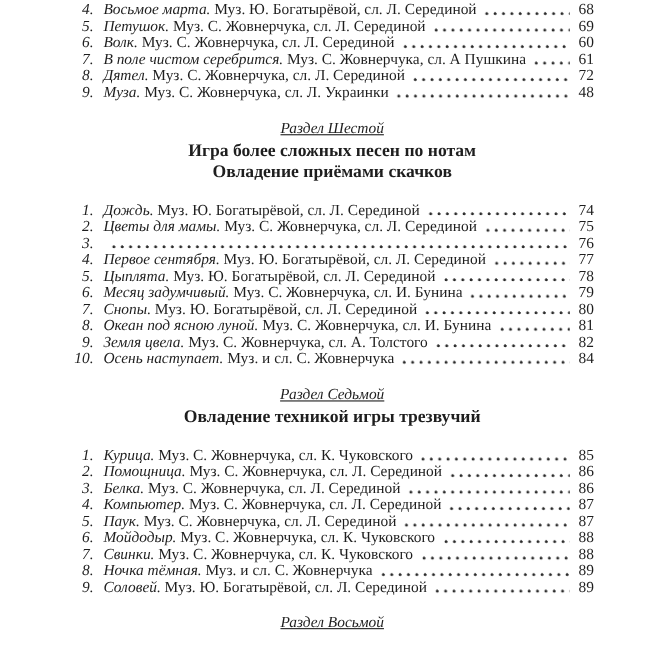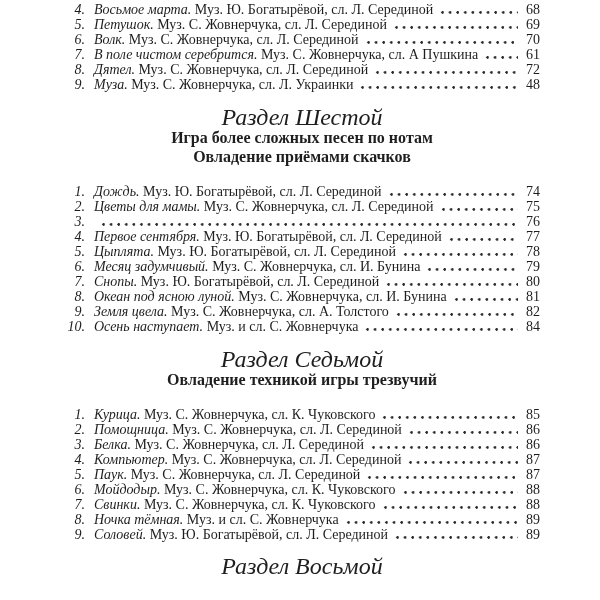--- a/index.html
+++ b/index.html
@@ -61,22 +61,23 @@
   .sec-head {
     text-align: center;
     margin-top: 14px;
     margin-bottom: 18px;
   }
   .sec-head.last {
     margin-bottom: 0;
   }
   .sec-name {
     font-style: italic;
-    font-size: 24px;
+    font-size: 14px;
     line-height: 21px;
+    text-decoration: underline;
   }
   .sec-sub {
     font-weight: bold;
     font-size: 16px;
     line-height: 19px;
   }
 </style>
 </head>
 <body>
 
@@ -93,21 +94,21 @@
         <li class="row">
           <span class="num">5.</span>
           <span class="txt"><span class="title">Петушок.</span> <span class="rest">Муз. С. Жовнерчука, сл. Л. Серединой</span></span>
           <span class="dots"></span>
           <span class="pg">69</span>
         </li>
         <li class="row">
           <span class="num">6.</span>
           <span class="txt"><span class="title">Волк.</span> <span class="rest">Муз. С. Жовнерчука, сл. Л. Серединой</span></span>
           <span class="dots"></span>
-          <span class="pg">70</span>
+          <span class="pg">60</span>
         </li>
         <li class="row">
           <span class="num">7.</span>
           <span class="txt"><span class="title">В поле чистом серебрится.</span> <span class="rest">Муз. С. Жовнерчука, сл. А Пушкина</span></span>
           <span class="dots"></span>
           <span class="pg">61</span>
         </li>
         <li class="row">
           <span class="num">8.</span>
           <span class="txt"><span class="title">Дятел.</span> <span class="rest">Муз. С. Жовнерчука, сл. Л. Серединой</span></span>

